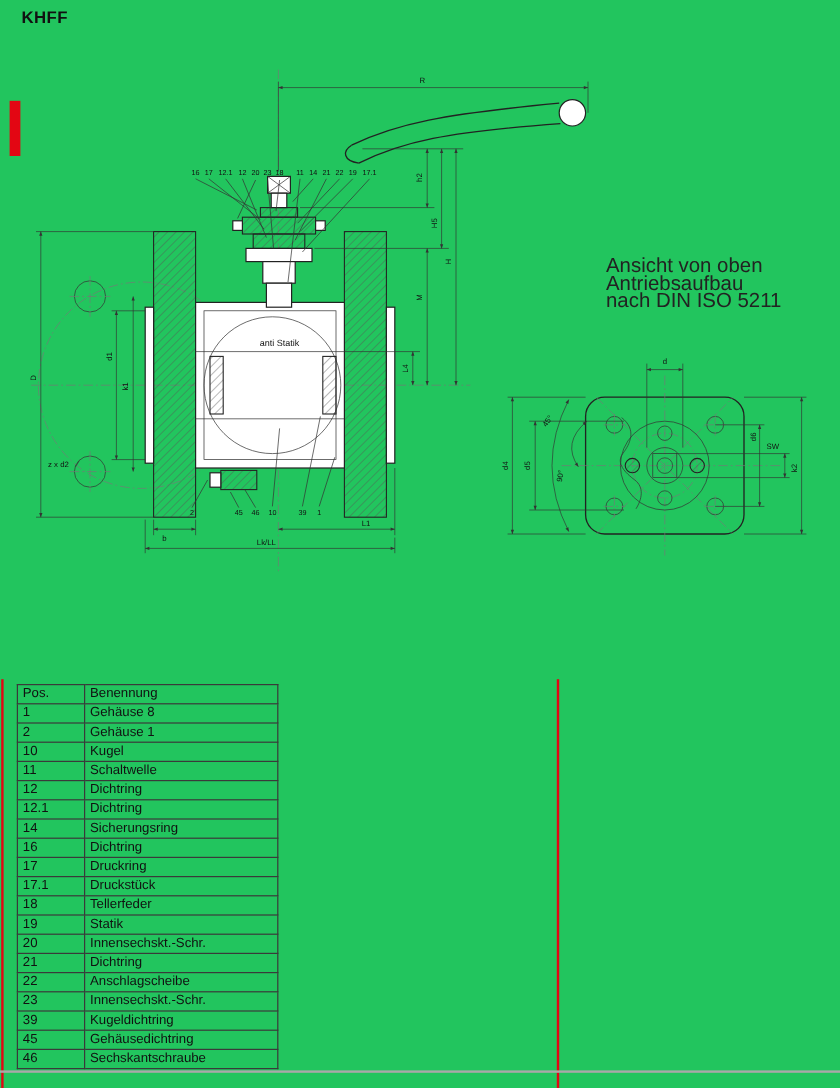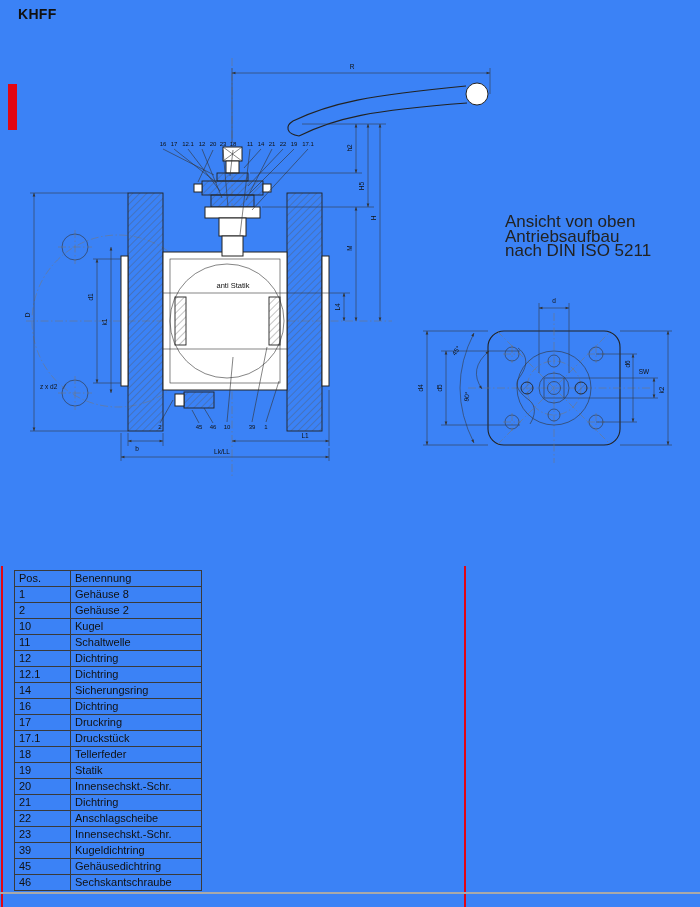--- a/index.html
+++ b/index.html
@@ -1,31 +1,31 @@
 <!DOCTYPE html>
 <html style="--accent-red: #e30613;"><head>
 <meta charset="utf-8">
 <style>
   * { box-sizing: border-box; }
   html, body { margin: 0; padding: 0; }
   body { width: 700px; height: 907px; background: #fff; font-family: "Liberation Sans", "DejaVu Sans", sans-serif; }
-  .page { position: relative; width: 700px; height: 907px; background: #3b82f6; overflow: hidden; }
+  .page { position: relative; width: 700px; height: 907px; background: #22c55e; overflow: hidden; }
   .title { position: absolute; left: 18px; top: 6px; font-size: 14px; font-weight: 700; color: #111; letter-spacing: .3px; }
   .red-accent { position: absolute; left: 8px; top: 84px; width: 9px; height: 46px; background: var(--accent-red, #e30613); }
   .vline { position: absolute; top: 566px; width: 2px; height: 341px; background: var(--accent-red, #e30613); }
   .vline.left { left: 1px; }
   .vline.mid { left: 464px; }
   .bottom-rule { position: absolute; left: 0; top: 892px; width: 700px; height: 2px; background: #a9a9a9; }
   .note { position: absolute; left: 505px; top: 215px; font-size: 17px; color: #222; line-height: 14.5px; }
   .drawing { position: absolute; left: 0; top: 0; }
   .parts { position: absolute; left: 14px; top: 570px; }
   .parts table { border-collapse: collapse; font-size: 11px; color: #111; }
   .parts th, .parts td { border: 1px solid #3a3a3a; font-weight: 400; text-align: left; padding: 1px 4px; line-height: 13px; height: 15px; }
   .parts th:first-child, .parts td:first-child { width: 56px; }
-  .parts th:last-child, .parts td:last-child { width: 131px; }
+  .parts th:last-child, .parts td:last-child { width: 161px; }
   
   .ol  { fill: none; stroke: #222; stroke-width: 1.1; }
   .olf { fill: #fff; stroke: #222; stroke-width: 1; }
   .th  { fill: none; stroke: #333; stroke-width: .6; }
   .cl  { fill: none; stroke: #777; stroke-width: .55; stroke-dasharray: 8 2.5 1.5 2.5; }
   .dim { fill: none; stroke: #333; stroke-width: .55; }
   .hatched { stroke: #222; stroke-width: .9; }
   .lbl { font-size: 6.5px; fill: #111; }
   .num { font-size: 6px; fill: #111; }
   .at  { font-size: 7.5px; fill: #111; }
@@ -253,21 +253,21 @@
           <th>Benennung</th>
         </tr>
       </thead>
       <tbody>
           <tr>
             <td>1</td>
             <td>Gehäuse 8</td>
           </tr>
           <tr>
             <td>2</td>
-            <td>Gehäuse 2</td>
+            <td>Gehäuse 1</td>
           </tr>
           <tr>
             <td>10</td>
             <td>Kugel</td>
           </tr>
           <tr>
             <td>11</td>
             <td>Schaltwelle</td>
           </tr>
           <tr>

